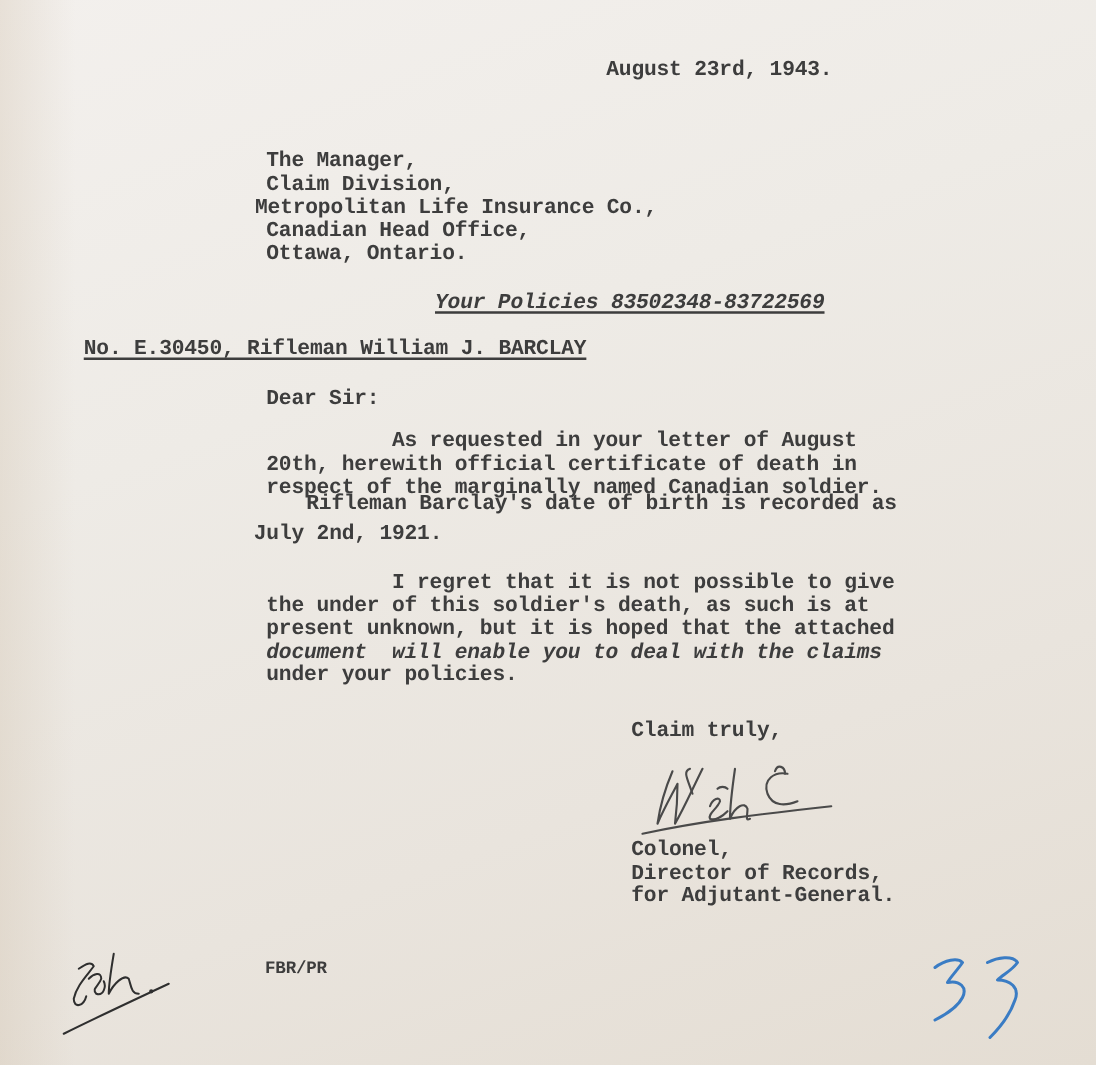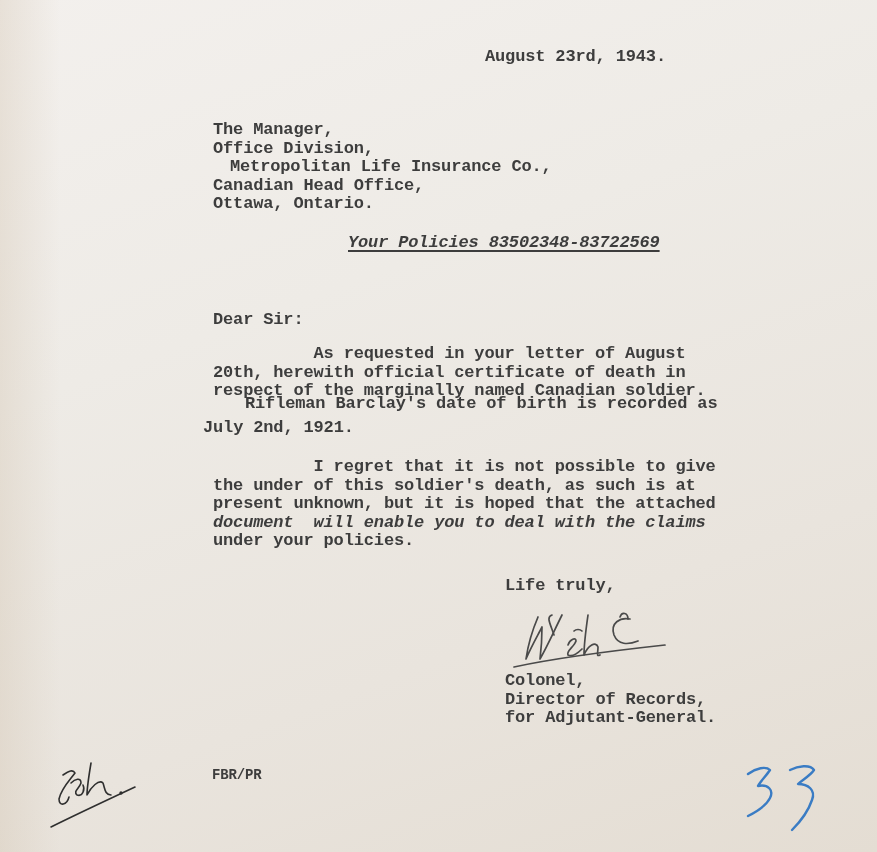--- a/index.html
+++ b/index.html
@@ -50,48 +50,49 @@
 </style>
 </head>
 <body>
 
 <div class="paper">
 
   <div class="t" style="left:485px; top:48px;">August 23rd, 1943.</div>
 
   <div>
     <div class="t" style="left:213px; top:121px;">The Manager,</div>
-    <div class="t" style="left:213px; top:139.5px;">Office Division,</div>
-    <div class="t" style="left:230px; top:158px;">Metropolitan Life Insurance Co.,</div>
+    <div class="t" style="left:213px; top:139.5px;">Claim Division,</div>
+    <div class="t" style="left:204px; top:158px;">Metropolitan Life Insurance Co.,</div>
     <div class="t" style="left:213px; top:176.5px;">Canadian Head Office,</div>
     <div class="t" style="left:213px; top:195px;">Ottawa, Ontario.</div>
   </div>
 
   <div class="t u" style="left:348px; top:234px;font-style:italic;">Your Policies 83502348-83722569</div>
 
+  <div class="t u" style="left:67px; top:271px;">No. E.30450, Rifleman William J. BARCLAY</div>
 
   <div class="t" style="left:213px; top:311px;">Dear Sir:</div>
 
   <div>
     <div class="t" style="left:213px; top:345px;">          As requested in your letter of August</div>
     <div class="t" style="left:213px; top:363.5px;">20th, herewith official certificate of death in</div>
     <div class="t" style="left:213px; top:382px;">respect of the marginally named Canadian soldier.</div>
     <div class="t" style="left:213px; top:395px;margin-left:32px;">Rifleman Barclay's date of birth is recorded as</div>
     <div class="t" style="left:203px; top:419px;">July 2nd, 1921.</div>
   </div>
 
   <div>
     <div class="t" style="left:213px; top:458px;">          I regret that it is not possible to give</div>
     <div class="t" style="left:213px; top:476.5px;">the under of this soldier's death, as such is at</div>
     <div class="t" style="left:213px; top:495px;">present unknown, but it is hoped that the attached</div>
     <div class="t" style="left:213px; top:513.5px;font-style:italic;">document  will enable you to deal with the claims</div>
     <div class="t" style="left:213px; top:532px;">under your policies.</div>
   </div>
 
-  <div class="t" style="left:505px; top:577px;">Life truly,</div>
+  <div class="t" style="left:505px; top:577px;">Claim truly,</div>
 
   <svg class="hand" width="170" height="70" style="left:510px; top:605px;" viewBox="0 0 170 70">
     <g fill="none" stroke="#4a4a4a" stroke-width="1.7" stroke-linecap="round" stroke-linejoin="round">
       <path d="M28 12 C22 26, 18 40, 16 54 C22 40, 28 30, 32 22 C32 36, 31 46, 30 54 C38 40, 44 26, 52 10"></path>
       <path d="M44 30 C40 18, 36 12, 42 10"></path>
       <path d="M58 40 C60 34, 66 32, 66 36 C64 42, 56 46, 58 50 C62 52, 68 48, 72 44"></path>
       <path d="M64 26 C66 24, 70 24, 72 26"></path>
       <path d="M78 10 C76 24, 74 40, 74 50 C78 40, 86 36, 88 42 C88 48, 86 52, 90 50"></path>
       <path d="M120 14 C110 12, 100 18, 104 30 C108 40, 118 40, 128 36"></path>
       <path d="M118 14 C118 8, 112 6, 110 12"></path>

